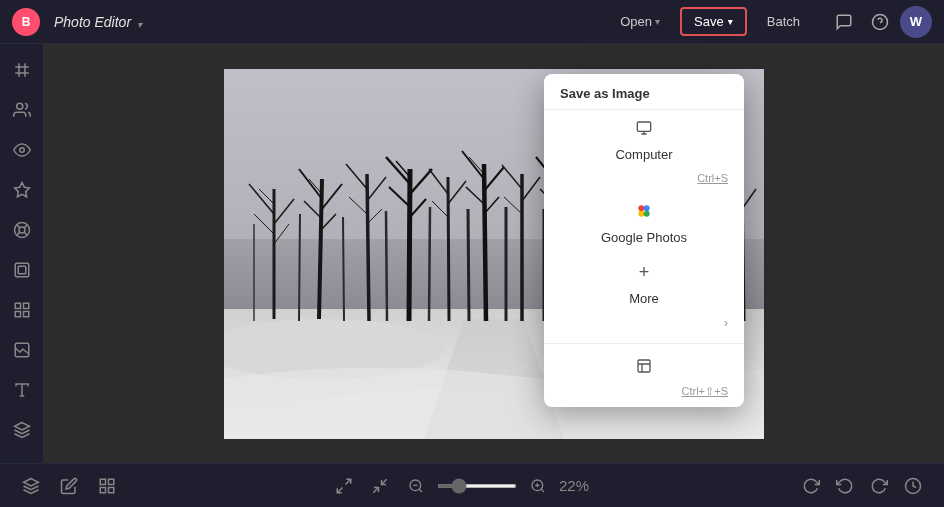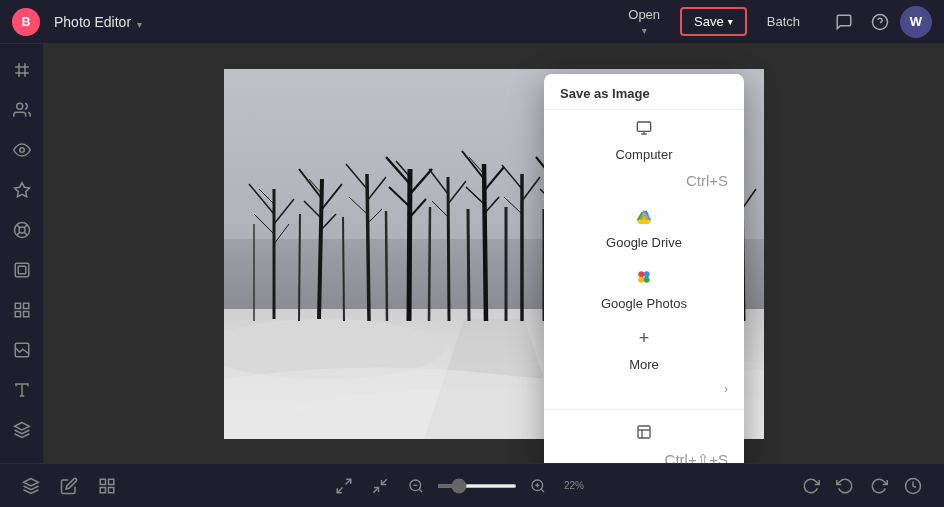--- a/index.html
+++ b/index.html
@@ -23,29 +23,29 @@
       background: #ff4d6d;
       border-radius: 50%;
       display: flex; align-items: center; justify-content: center;
       color: white; font-weight: bold; font-size: 12px;
       flex-shrink: 0;
     }
     .app-name-btn {
       display: flex; align-items: flex-end; gap: 4px;
       color: #e0e0e0; font-size: 14px; font-weight: 500;
       background: none; border: none; cursor: pointer;
-      padding: 4px 6px; border-radius: 4px;
+      padding: 4px 6px; border-radius: 4px; font-style: italic;
     }
     .chevron-down { font-size: 10px; color: #888; margin-left: 2px; }
     .topbar-spacer { flex: 1; }
     .open-btn {
       display: flex; align-items: center; gap: 3px;
       color: #ccc; font-size: 13px;
       background: none; border: none; cursor: pointer;
-      padding: 6px 12px; border-radius: 4px; flex-direction: column;
+      padding: 6px 12px; border-radius: 4px;
     }
     .save-btn {
       display: flex; align-items: center; gap: 4px;
       color: #fff; font-size: 13px; font-weight: 500;
       background: none; border: 2px solid #e05252; cursor: pointer;
       padding: 5px 12px; border-radius: 4px;
     }
     .batch-btn {
       color: #ccc; font-size: 13px;
       background: none; border: none; cursor: pointer;
@@ -137,21 +137,21 @@
     .dropdown-item {
       display: flex; align-items: center;
       padding: 9px 16px;
       font-size: 13px;
       color: #333;
       cursor: pointer;
       gap: 10px;
       flex-direction: column;
     }
     .dropdown-item .item-icon { width: 18px; height: 18px; display: flex; align-items: center; justify-content: center; flex-shrink: 0; }
-    .dropdown-item .shortcut { margin-left: auto; color: #999; font-size: 15px; }
+    .dropdown-item .shortcut { margin-left: auto; color: #999; font-size: 11px; text-decoration: underline; }
     .dropdown-item .arrow { margin-left: auto; color: #999; font-size: 12px; }
     .dropdown-divider { height: 1px; background: #eee; margin: 4px 0; }
 
     
     .bottombar {
       height: 44px;
       background: #1e1e2e;
       display: flex;
       align-items: center;
       padding: 0 16px;
@@ -164,21 +164,21 @@
       background: none; border: none; cursor: pointer;
       border-radius: 4px;
       display: flex; align-items: center; justify-content: center;
       color: #888; font-size: 15px;
     }
     .bottom-spacer { flex: 1; }
     .zoom-controls {
       display: flex; align-items: center; gap: 6px;
     }
     .zoom-pct {
-      color: #888; font-size: 10px; min-width: 30px; text-align: center;
+      color: #888; font-size: 15px; min-width: 30px; text-align: center;
     }
     .right-bottom-btns {
       display: flex; gap: 4px;
     }
   </style>
 </head>
 <body>
 
 <div class="topbar">
   <div class="logo-icon">
@@ -428,35 +428,20 @@
             <rect x="2" y="3" width="20" height="14" rx="2"></rect>
             <line x1="8" y1="21" x2="16" y2="21"></line>
             <line x1="12" y1="17" x2="12" y2="21"></line>
           </svg>
         </span>
         <span>Computer</span>
         <span class="shortcut">Ctrl+S</span>
       </div>
 
 
-      <div class="dropdown-item">
-        <span class="item-icon">
-          <svg width="16" height="16" viewBox="0 0 24 24">
-            <path d="M1 18 L8 6 L15 18 Z" fill="#0F9D58" opacity="0.9"></path>
-            <path d="M8 6 L16 6 L23 18 L15 18 Z" fill="#4285F4" opacity="0.9"></path>
-            <path d="M1 18 L8.5 18 L12 12 L15 18 L23 18 L19.5 24 L4.5 24 Z" fill="#FBBC05" opacity="0.9"></path>
-
-            <polygon points="12,2 22,18 2,18" fill="none" stroke="none"></polygon>
-            <polygon points="8,4 16,4 20,11" fill="#4285f4"></polygon>
-            <polygon points="4,18 12,4 8,18" fill="#34a853"></polygon>
-            <polygon points="12,4 20,18 4,18" fill="#fbbc04" opacity="0.5"></polygon>
-          </svg>
-        </span>
-        <span>Google Drive</span>
-      </div>
 
       <div class="dropdown-item">
         <span class="item-icon">
           <svg width="16" height="16" viewBox="0 0 24 24">
             <circle cx="8" cy="8" r="4.5" fill="#ea4335"></circle>
             <circle cx="16" cy="8" r="4.5" fill="#4285f4"></circle>
             <circle cx="8" cy="16" r="4.5" fill="#fbbc04"></circle>
             <circle cx="16" cy="16" r="4.5" fill="#34a853"></circle>
           </svg>
         </span>

